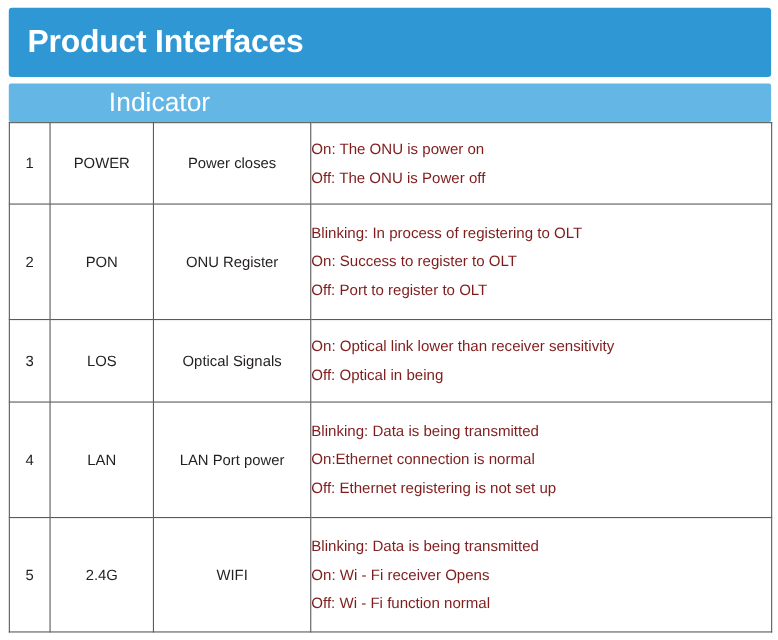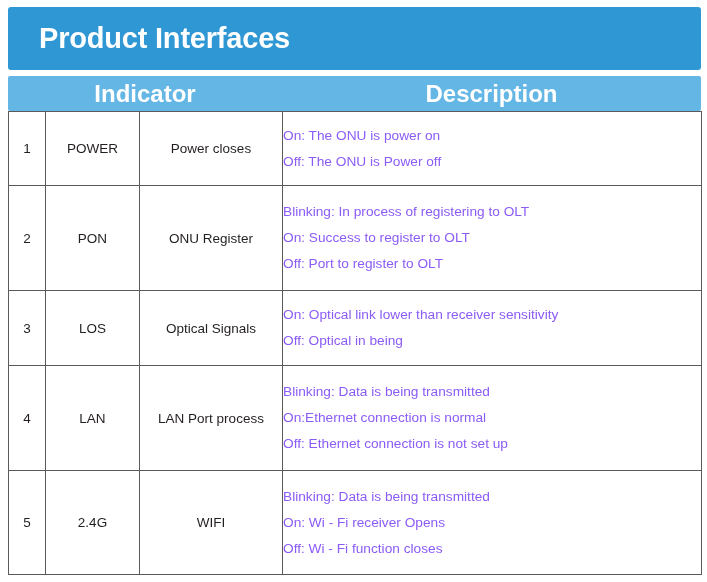--- a/index.html
+++ b/index.html
@@ -30,21 +30,21 @@
     background: #2f97d4;
     border-radius: 3px;
     display: flex;
     align-items: center;
   }
   .title-text {
     color: #ffffff;
     font-size: 29px;
     font-weight: bold;
     letter-spacing: -0.2px;
-    padding-left: 31px;
+    padding-left: 17px;
     white-space: nowrap;
     text-align: center;
   }
 
   
   .subheader-bar {
     position: absolute;
     left: 8px;
     top: 76px;
     width: 693px;
@@ -52,21 +52,21 @@
     background: #64b6e4;
     border-radius: 2px;
     display: flex;
   }
   .subheader-cell {
     display: flex;
     align-items: center;
     justify-content: center;
     color: #ffffff;
     font-size: 24px;
-    font-weight: bold;
+    font-weight: normal;
     letter-spacing: 0px;
     height: 100%;
     white-space: nowrap;
   }
   .subheader-indicator { width: 274px; }
   .subheader-description { width: 419px; }
 
   
   .data-table {
     position: absolute;
@@ -95,40 +95,39 @@
     font-size: 15px;
   }
   .desc-cell {
     padding: 9px 0 9px 25px;
     text-align: left;
   }
   .desc-line {
     line-height: 26px;
     white-space: nowrap;
     font-size: 13.7px;
-    color: #8b5cf6;
+    color: #7f1d1d;
   }
   .row-h1 { height: 74px; }
   .row-h2 { height: 105px; }
   .row-h3 { height: 75px; }
   .row-h4 { height: 105px; }
   .row-h5 { height: 104px; }
 </style>
 </head>
 <body>
 
 <div class="page">
 
   <div class="title-bar">
     <div class="title-text">Product Interfaces</div>
   </div>
 
   <div class="subheader-bar">
     <div class="subheader-cell subheader-indicator">Indicator</div>
-    <div class="subheader-cell subheader-description">Description</div>
   </div>
 
   <table class="data-table">
     <colgroup>
       <col class="col-num">
       <col class="col-abbr">
       <col class="col-name">
       <col class="col-desc">
     </colgroup>
     <tbody>
@@ -159,34 +158,34 @@
         <td class="cell-center">Optical Signals</td>
         <td class="desc-cell">
           <div class="desc-line">On: Optical link lower than receiver sensitivity</div>
           <div class="desc-line">Off: Optical in being</div>
         </td>
       </tr>
 
       <tr class="row-h4">
         <td class="cell-center cell-num">4</td>
         <td class="cell-center">LAN</td>
-        <td class="cell-center">LAN Port process</td>
+        <td class="cell-center">LAN Port power</td>
         <td class="desc-cell">
           <div class="desc-line">Blinking: Data is being transmitted</div>
           <div class="desc-line">On:Ethernet connection is normal</div>
-          <div class="desc-line">Off: Ethernet connection is not set up</div>
+          <div class="desc-line">Off: Ethernet registering is not set up</div>
         </td>
       </tr>
 
       <tr class="row-h5">
         <td class="cell-center cell-num">5</td>
         <td class="cell-center">2.4G</td>
         <td class="cell-center">WIFI</td>
         <td class="desc-cell">
           <div class="desc-line">Blinking:  Data is being transmitted</div>
           <div class="desc-line">On: Wi ‑ Fi receiver Opens</div>
-          <div class="desc-line">Off: Wi - Fi function closes</div>
+          <div class="desc-line">Off: Wi - Fi function normal</div>
         </td>
       </tr>
     </tbody>
   </table>
 
 </div>
 
 </body></html>

